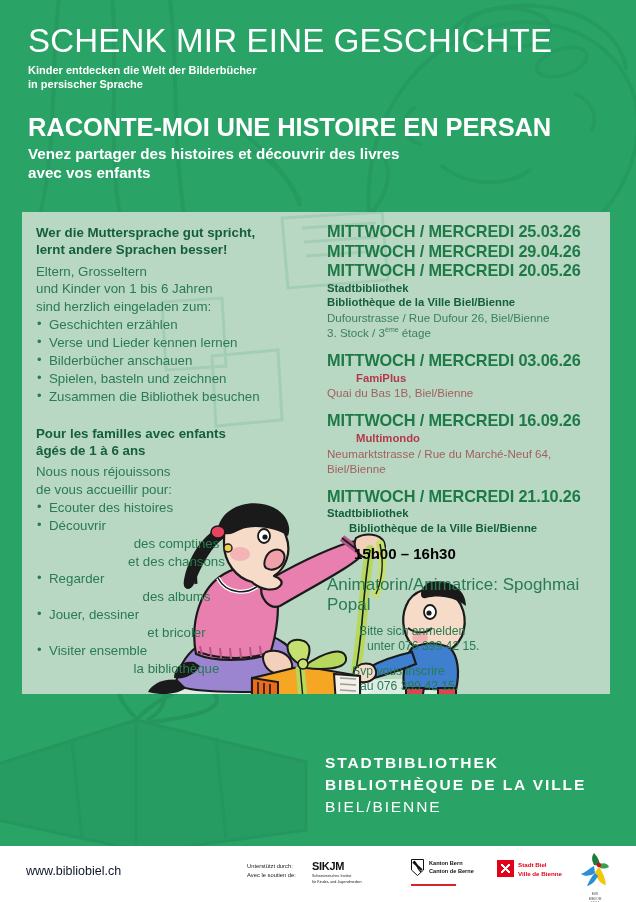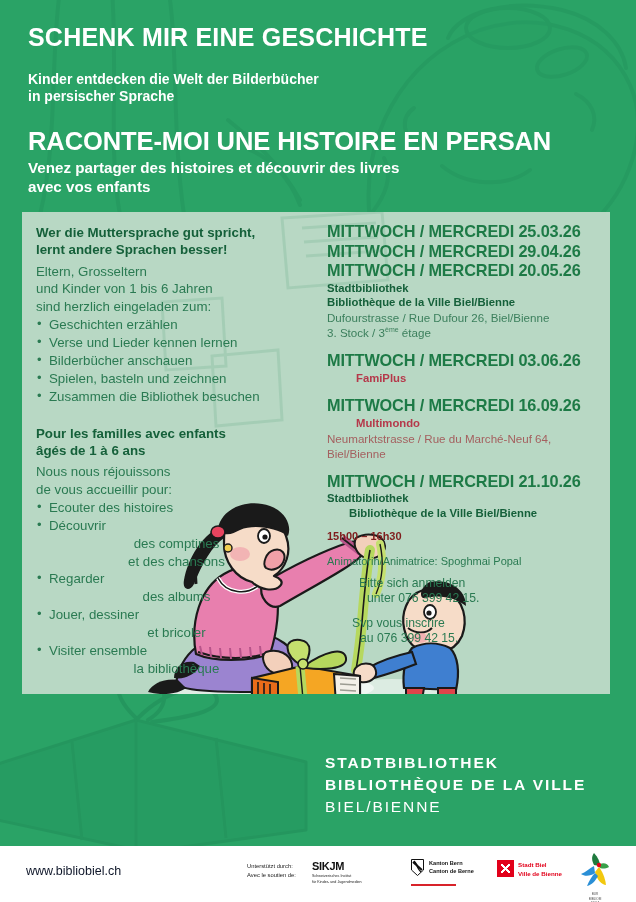--- a/index.html
+++ b/index.html
@@ -19,26 +19,26 @@
   .wm { position: absolute; opacity: .30; pointer-events: none; }
   .wm svg { display: block; }
 
   
   #header {
     position: absolute; left: 0; top: 0; width: 636px; height: 208px;
     padding: 24px 28px 0 28px;
     z-index: 3;
   }
   .h-de-title {
-    color: #ffffff; font-weight: bold; font-size: 25px;
+    color: #ffffff; font-weight: normal; font-size: 33px;
     letter-spacing: .2px; line-height: 1.06; white-space: nowrap;
   }
   .h-de-sub {
-    color: #ffffff; font-weight: bold; font-size: 14px;
-    line-height: 1.27; margin-top: 20px;
+    color: #ffffff; font-weight: bold; font-size: 11px;
+    line-height: 1.27; margin-top: 5px;
   }
   .h-fr-title {
     color: #ffffff; font-weight: bold; font-size: 25.5px;
     letter-spacing: -.1px; line-height: 1.06; margin-top: 22px; white-space: nowrap;
   }
   .h-fr-sub {
     color: #ffffff; font-weight: bold; font-size: 15.2px;
     line-height: 1.27; margin-top: 3px;
   }
 
@@ -91,24 +91,24 @@
   .venue-red {
     font-weight: bold; font-size: 11.3px; line-height: 1.30; color: #b5384a; padding-left: 29px;
   }
   .addr {
     font-size: 11.6px; line-height: 1.30; color: #3b7f5c;
   }
   .addr-red { font-size: 11.6px; line-height: 1.30; color: #a4605f; }
   .addr sup { font-size: 7px; vertical-align: super; }
   .blk-gap { height: 11px; }
   .time-line {
-    font-weight: bold; font-size: 11px; color: #7f1d1d;
-    margin-left: 0;
-  }
-  .anim-line { font-size: 11px; color: #2a7a52; margin-top: 13px; }
+    font-weight: bold; font-size: 15px; color: #000000;
+    margin-left: 27px;
+  }
+  .anim-line { font-size: 17px; color: #2a7a52; margin-top: 13px; }
   .reg-line { font-size: 12.2px; color: #2a7a52; line-height: 1.28; }
   .indent-1 { margin-left: 32px; }
   .indent-2 { margin-left: 40px; }
   .indent-3 { margin-left: 25px; }
   .indent-4 { margin-left: 33px; }
   .indent-v { margin-left: 22px; }
 
   
   #illus { position: absolute; left: 122px; top: 290px; width: 330px; height: 200px; z-index: 3; }
   #illus svg { display: block; }
@@ -375,20 +375,21 @@
           <div class="venue-b">Bibliothèque de la Ville Biel/Bienne</div>
           <div class="addr">Dufourstrasse / Rue Dufour 26, Biel/Bienne</div>
           <div class="addr"><span>3. Stock / 3</span><sup>ème</sup><span> étage</span></div>
         </div>
 
         <div class="blk-gap"></div>
 
         <div>
           <div class="date-line">MITTWOCH / MERCREDI 03.06.26</div>
           <div class="venue-red">FamiPlus</div>
+          <div class="addr-red">Quai du Bas 1B, Biel/Bienne</div>
         </div>
 
         <div class="blk-gap"></div>
 
         <div>
           <div class="date-line">MITTWOCH / MERCREDI 16.09.26</div>
           <div class="venue-red">Multimondo</div>
           <div class="addr-red">Neumarktstrasse / Rue du Marché-Neuf 64,</div>
           <div class="addr-red">Biel/Bienne</div>
         </div>

